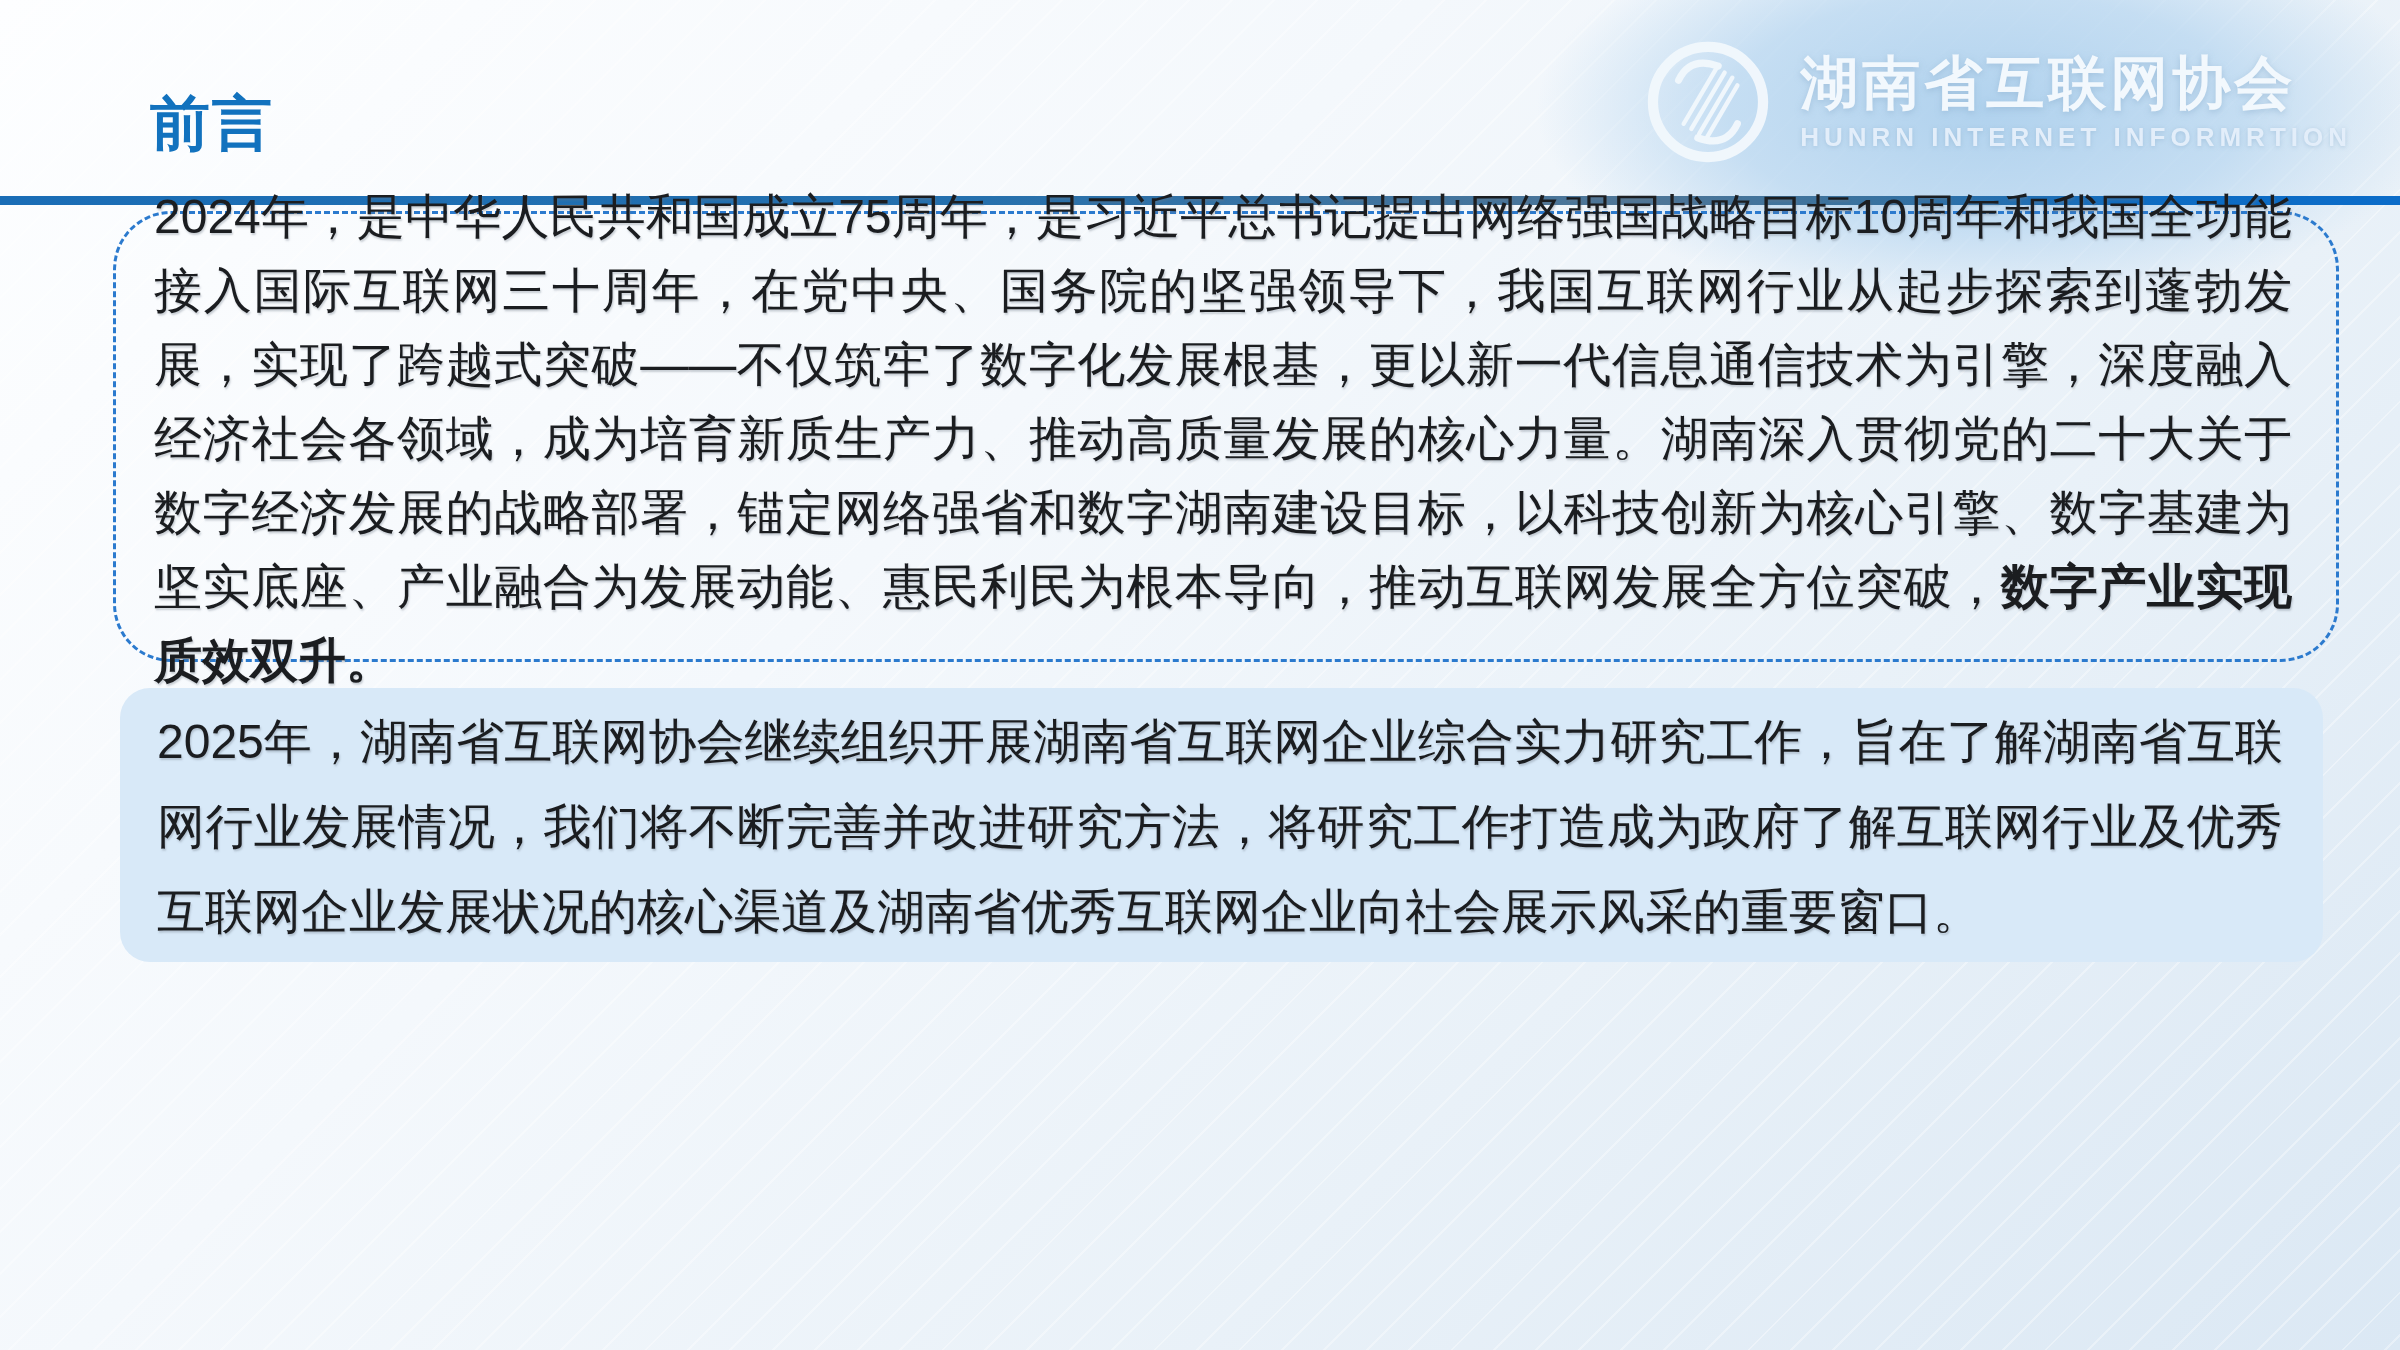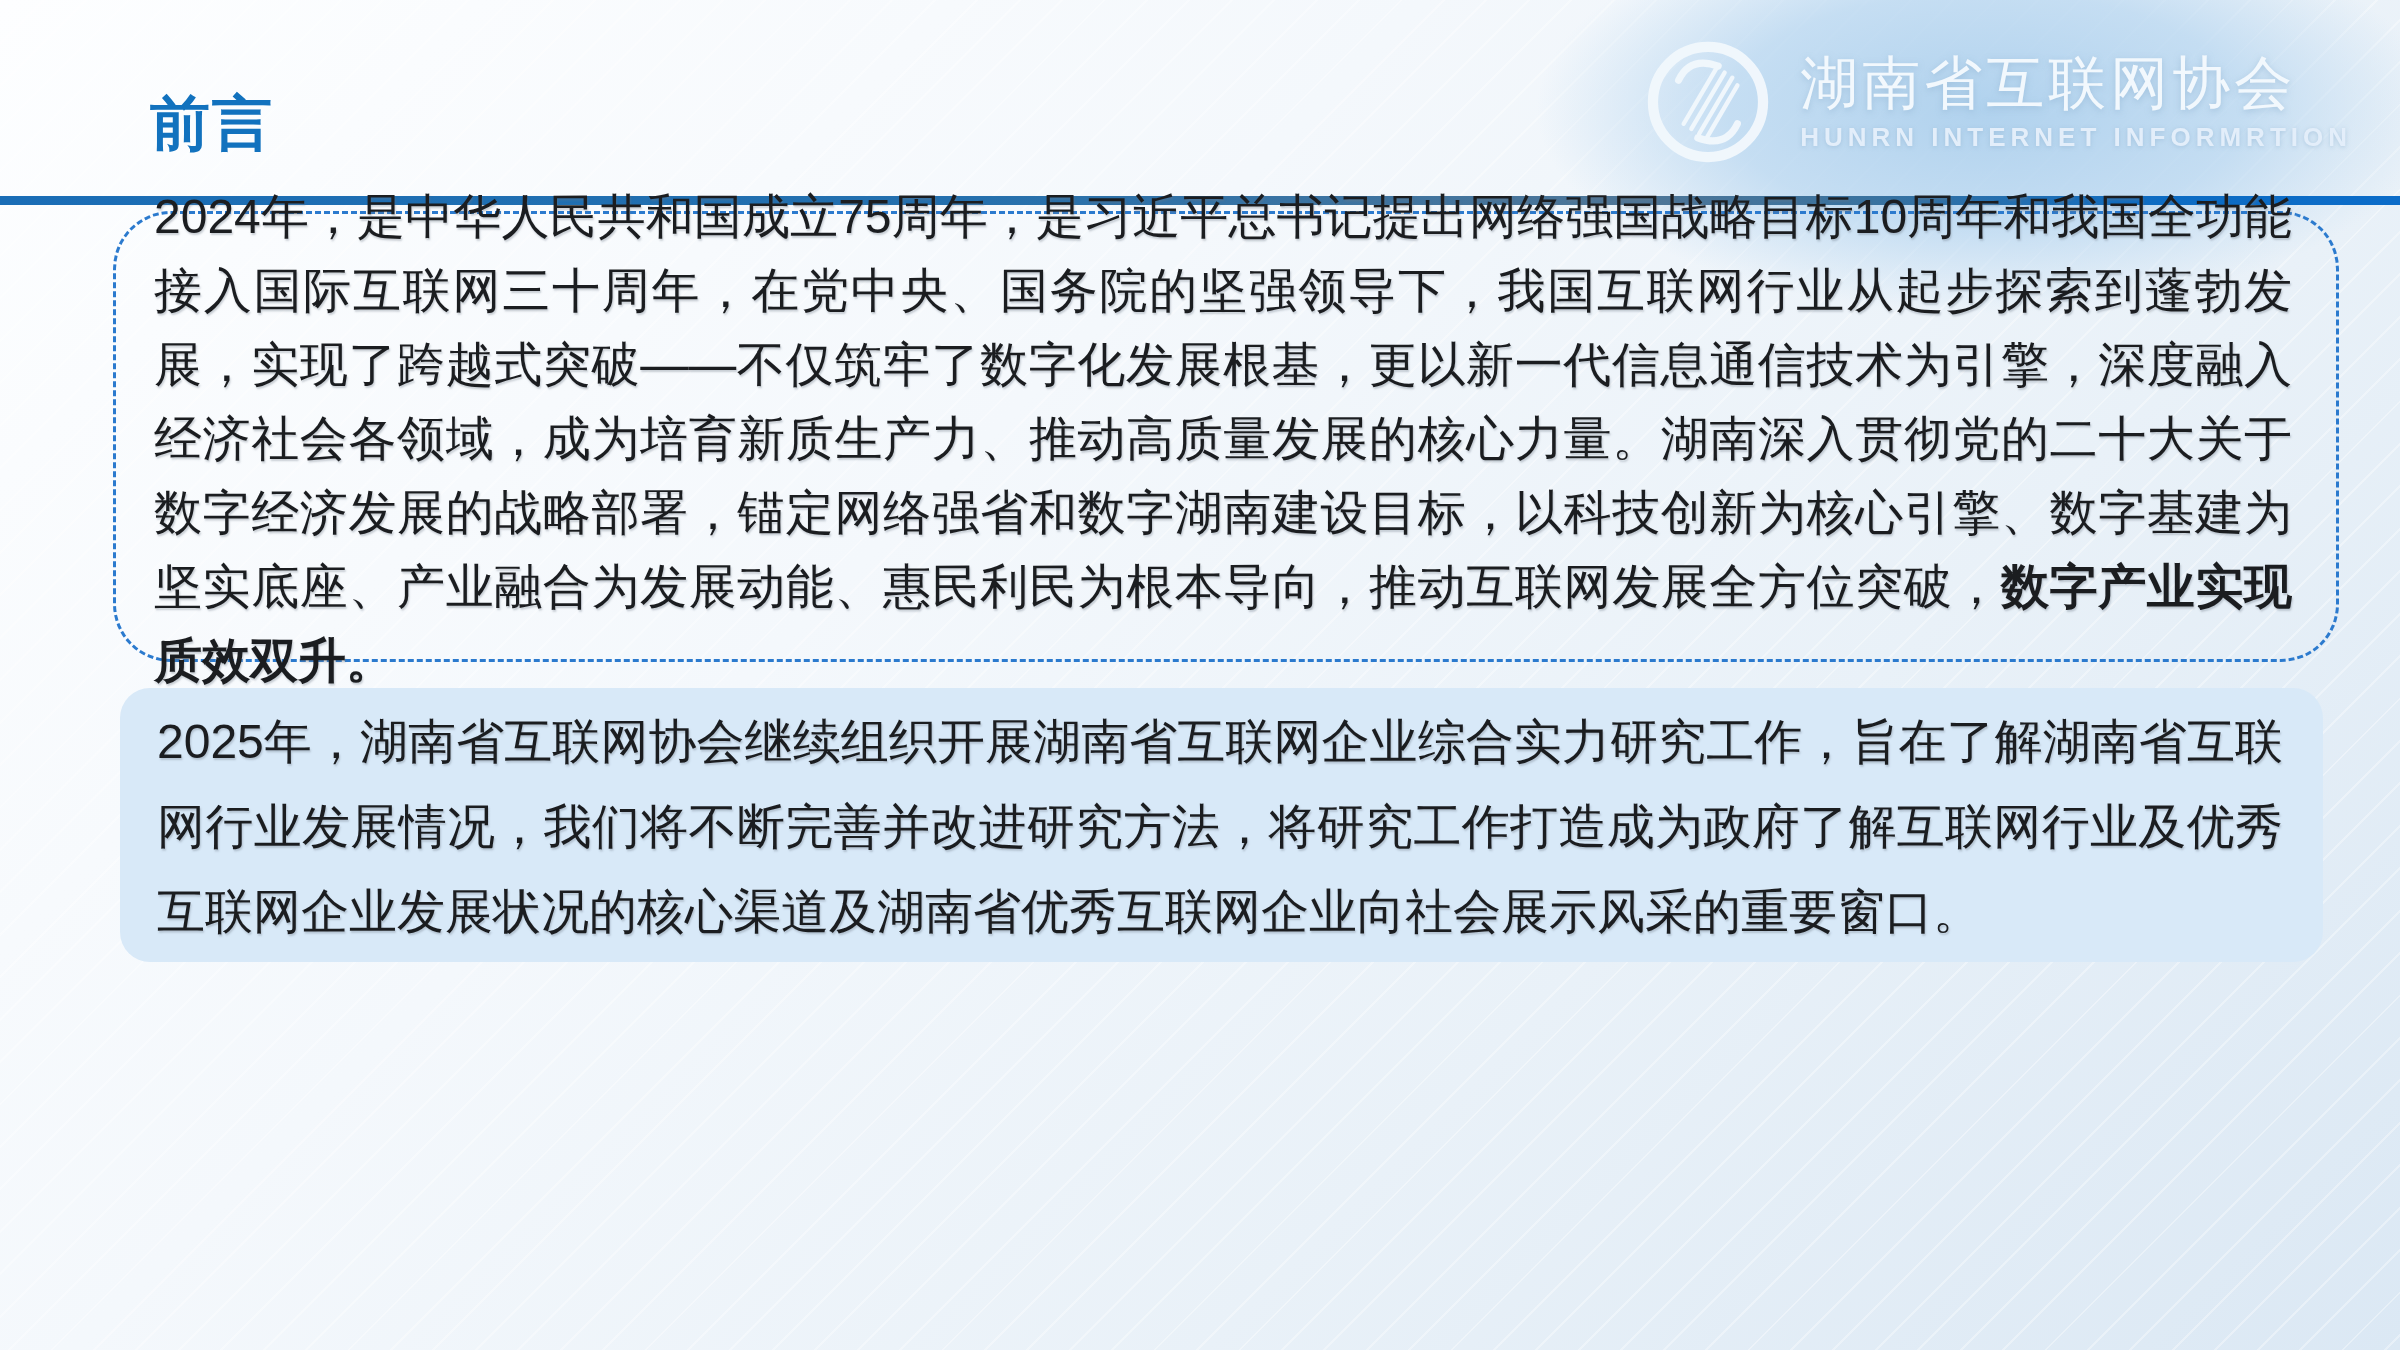--- a/index.html
+++ b/index.html
@@ -38,21 +38,21 @@
   .logo {
     position: absolute;
     top: 38px; right: 48px;
     display: flex;
     align-items: center;
   }
   .logo-mark { width: 128px; height: 128px; flex: 0 0 auto; opacity: 0.96; }
   .logo-text { margin-left: 28px; }
   .logo-cn {
     font-size: 58px;
-    font-weight: 400;
+    font-weight: 700;
     letter-spacing: 4px;
     color: #f2f8fd;
     text-shadow: 0 2px 6px rgba(140,175,205,0.55);
     line-height: 1.1;
   }
   .logo-en {
     margin-top: 8px;
     font-size: 26px;
     font-weight: 700;
     letter-spacing: 5px;

